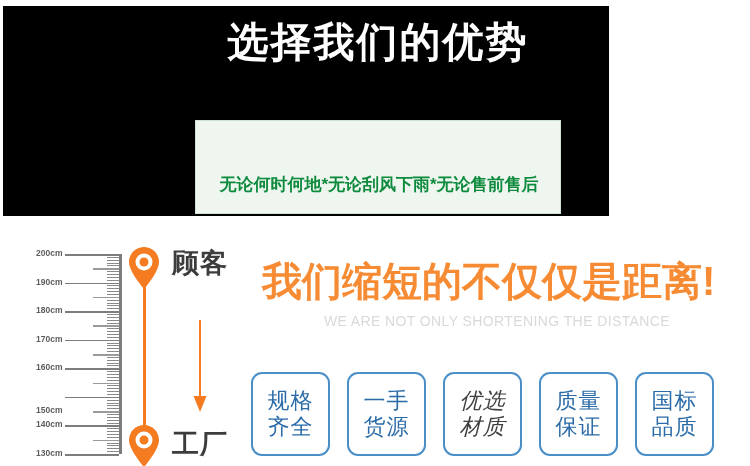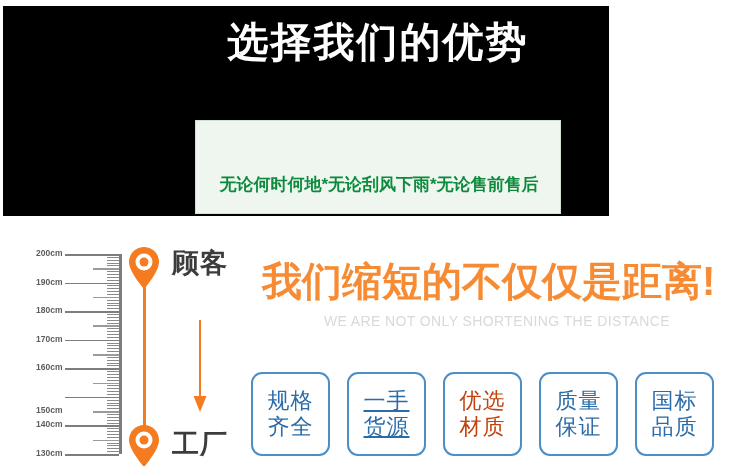--- a/index.html
+++ b/index.html
@@ -373,25 +373,25 @@
   </div>
 
   <div class="headline">我们缩短的不仅仅是距离!</div>
   <div class="headline-en">WE ARE NOT ONLY SHORTENING THE DISTANCE</div>
 
   <div class="badges" id="badge-list">
       <div class="badge" style="border-color: rgb(74, 143, 200); color: rgb(42, 107, 168);">
         <span class="bl">规格</span>
         <span class="bl">齐全</span>
       </div>
-      <div class="badge" style="border-color: rgb(74, 143, 200); color: rgb(42, 107, 168); text-decoration: underline;">
+      <div class="badge" style="border-color: rgb(74, 143, 200); color: rgb(42, 107, 168);">
         <span class="bl">一手</span>
         <span class="bl">货源</span>
       </div>
-      <div class="badge" style="border-color: rgb(74, 143, 200); color: #c2410c;">
+      <div class="badge" style="border-color: rgb(74, 143, 200); color: #404040; font-style: italic;">
         <span class="bl">优选</span>
         <span class="bl">材质</span>
       </div>
       <div class="badge" style="border-color: rgb(74, 143, 200); color: rgb(42, 107, 168);">
         <span class="bl">质量</span>
         <span class="bl">保证</span>
       </div>
       <div class="badge" style="border-color: rgb(74, 143, 200); color: rgb(42, 107, 168);">
         <span class="bl">国标</span>
         <span class="bl">品质</span>

